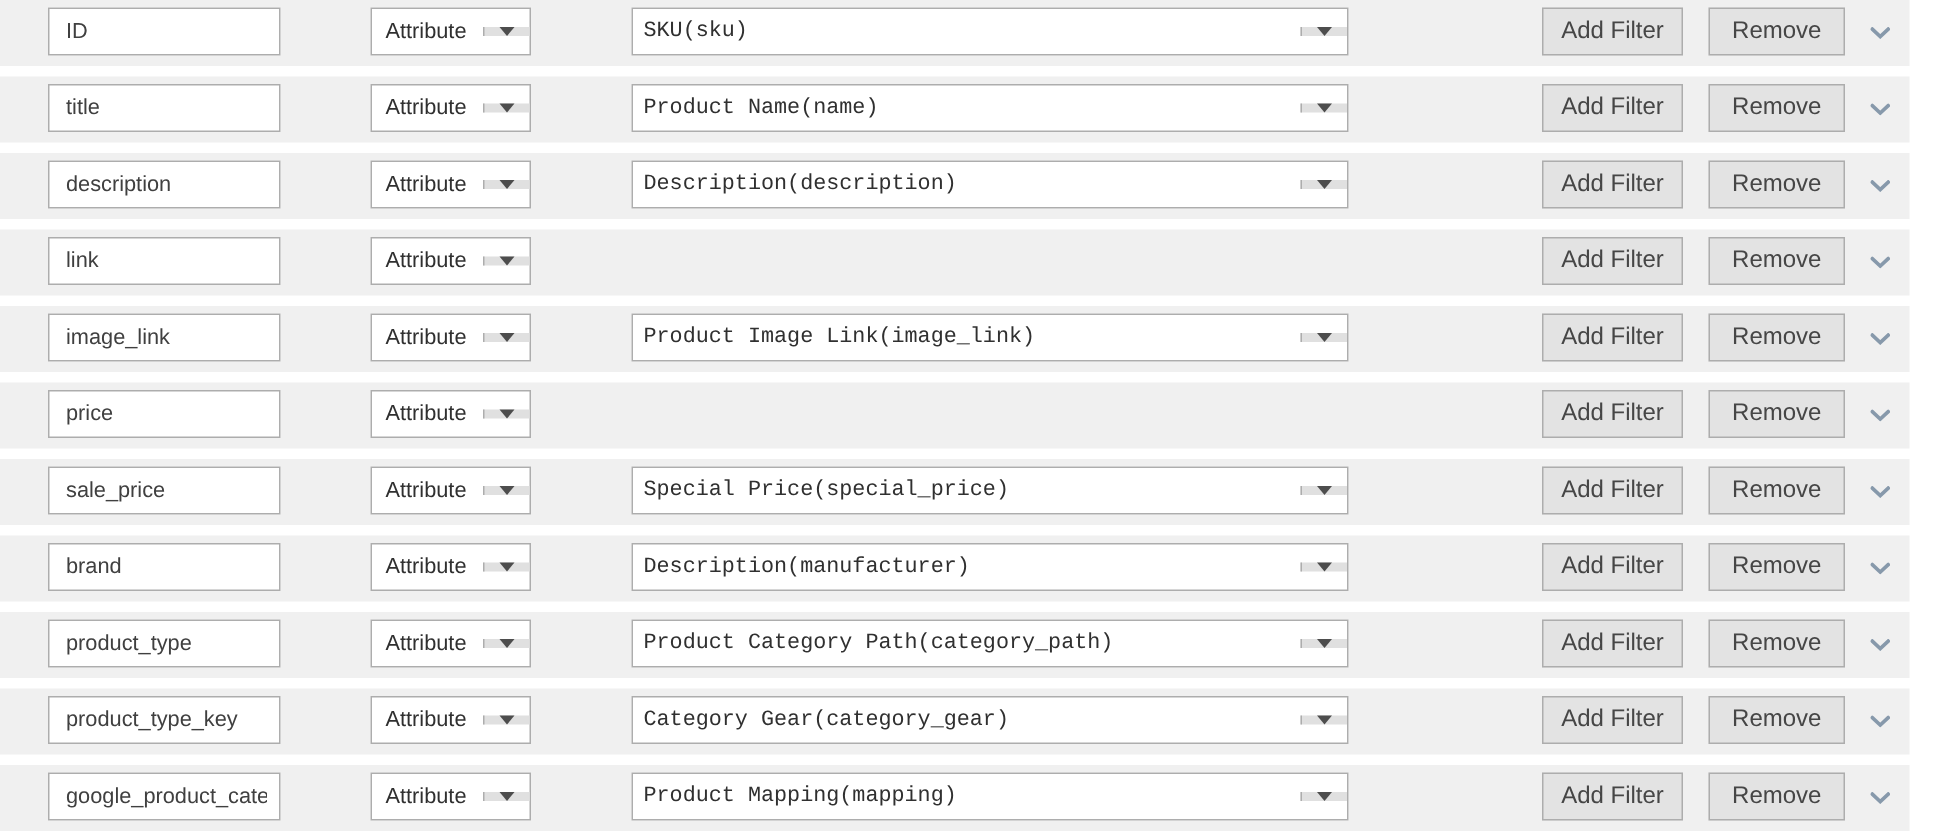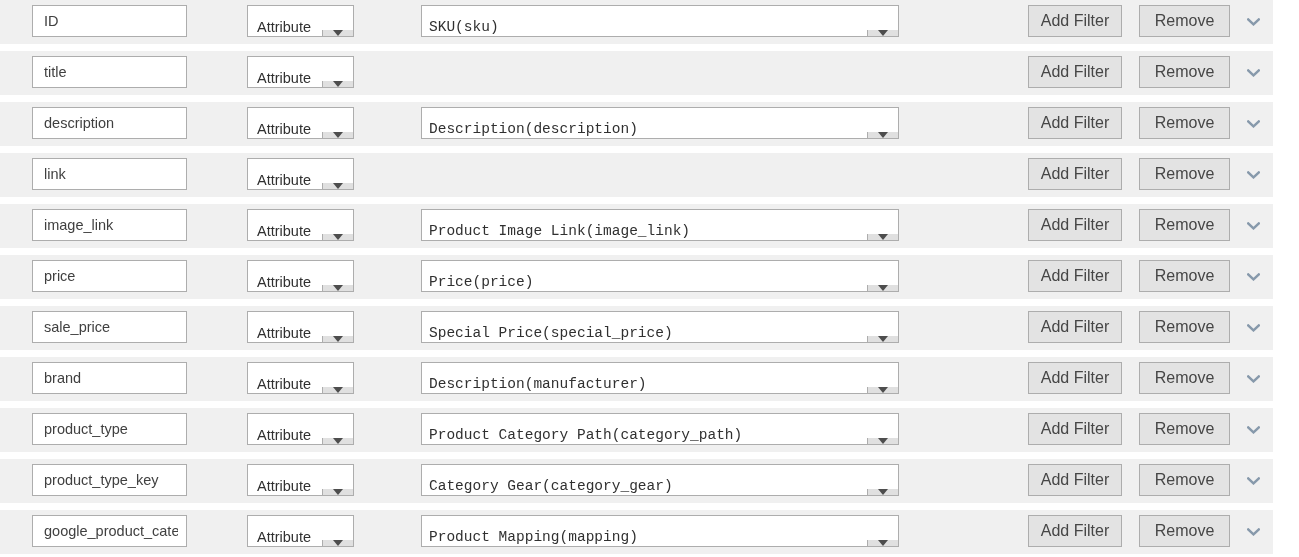--- a/index.html
+++ b/index.html
@@ -49,21 +49,21 @@
     font-size: 14.5px;
     line-height: 20px;
     border-radius: 0;
     outline: none;
   }
   input.text-field::placeholder { color: #8c8c8c; }
 
   
   .select-box {
     display: flex;
-    align-items: flex-end;
+    align-items: center;
     border: 1px solid #adadad;
     background: #ffffff;
     box-sizing: border-box;
     height: 32px;
     cursor: pointer;
   }
   .select-box .select-value {
     flex: 1 1 auto;
     display: flex;
     align-items: center;
@@ -192,20 +192,28 @@
 
     <div class="cell type-cell">
       <div class="select-box">
         <span class="select-value">Attribute</span>
         <span class="select-arrow">
           <span class="caret"></span>
         </span>
       </div>
     </div>
 
+    <div class="cell source-cell">
+      <div class="select-box">
+        <span class="select-value">Product Name(name)</span>
+        <span class="select-arrow">
+          <span class="caret"></span>
+        </span>
+      </div>
+    </div>
 
     <div class="cell addfilter-cell">
       <button class="btn" type="button">Add Filter</button>
     </div>
 
     <div class="cell remove-cell">
       <button class="btn" type="button">Remove</button>
     </div>
 
     <div class="cell expand-cell">
@@ -336,28 +344,20 @@
 
     <div class="cell type-cell">
       <div class="select-box">
         <span class="select-value">Attribute</span>
         <span class="select-arrow">
           <span class="caret"></span>
         </span>
       </div>
     </div>
 
-    <div class="cell source-cell">
-      <div class="select-box">
-        <span class="select-value">Price(price)</span>
-        <span class="select-arrow">
-          <span class="caret"></span>
-        </span>
-      </div>
-    </div>
 
     <div class="cell addfilter-cell">
       <button class="btn" type="button">Add Filter</button>
     </div>
 
     <div class="cell remove-cell">
       <button class="btn" type="button">Remove</button>
     </div>
 
     <div class="cell expand-cell">

